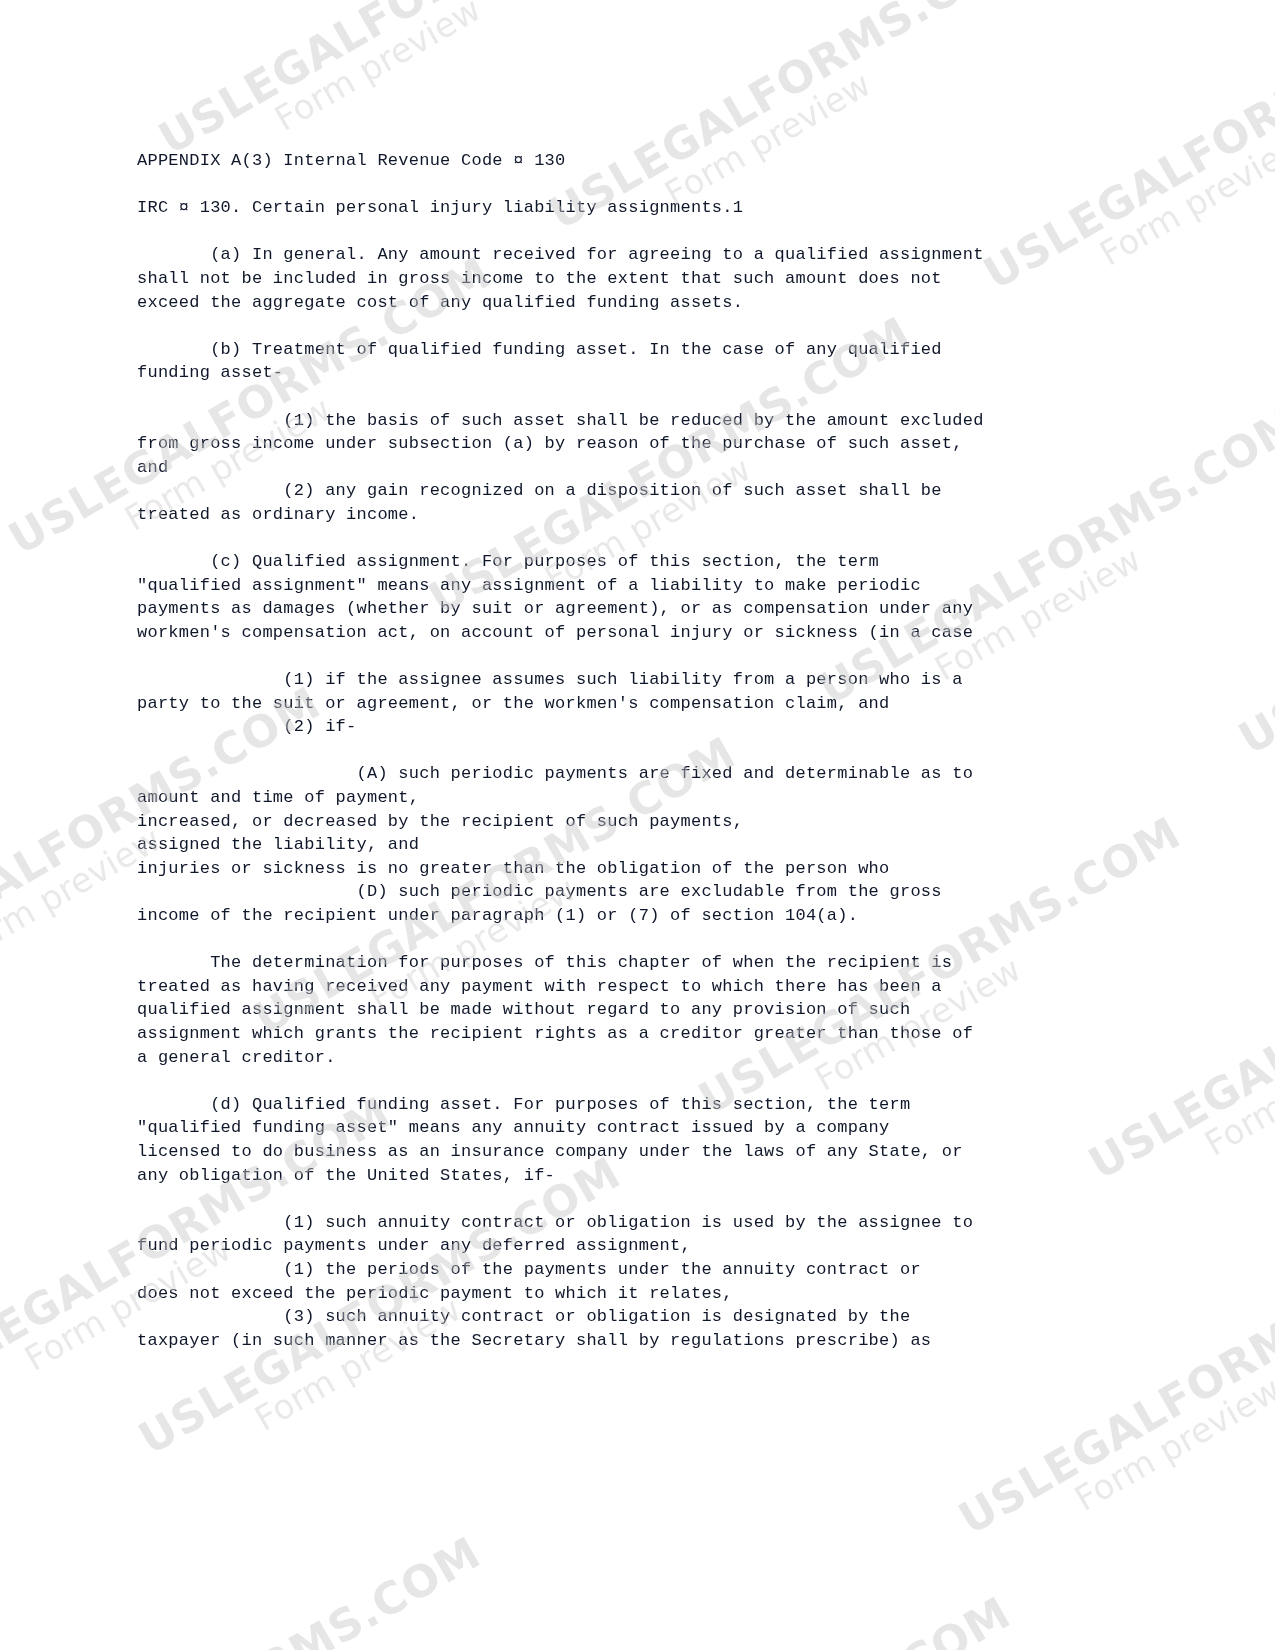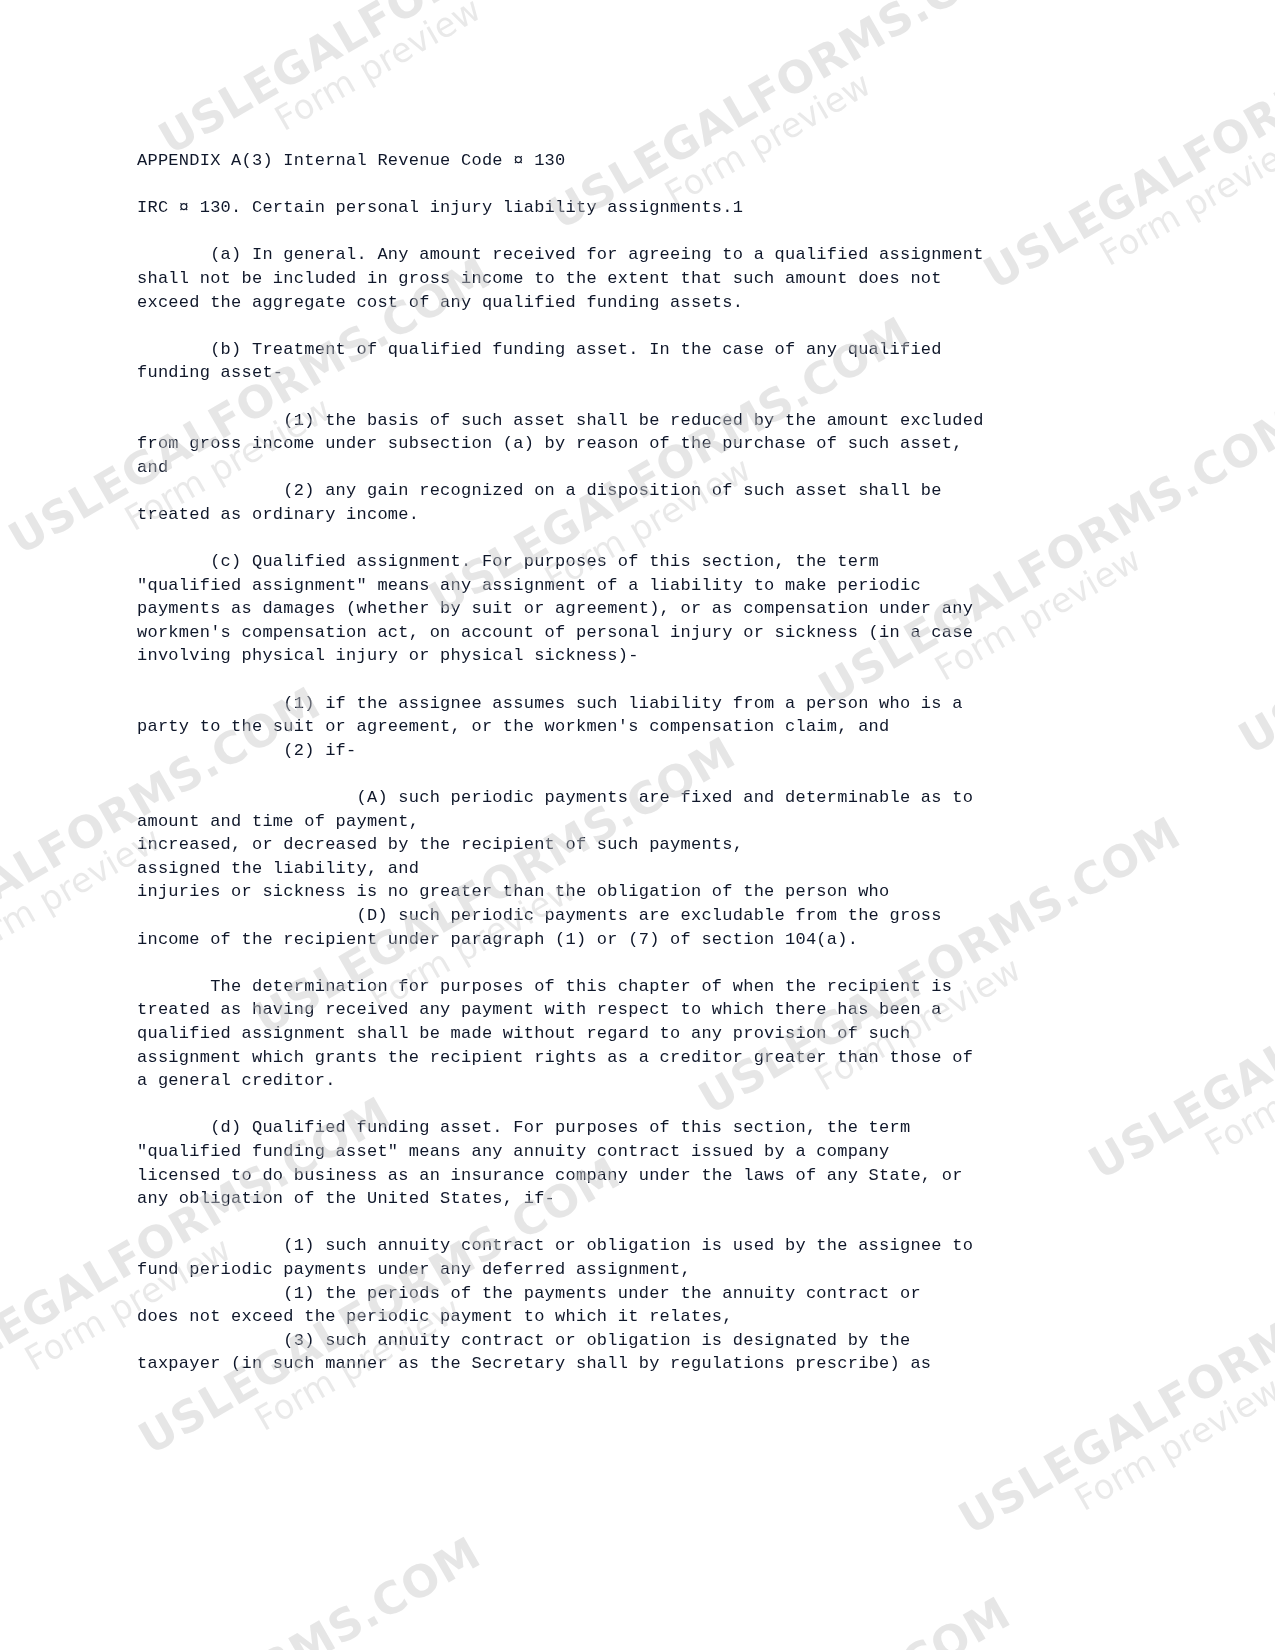--- a/index.html
+++ b/index.html
@@ -33,21 +33,20 @@
     <span class="line">              (1) the basis of such asset shall be reduced by the amount excluded</span>
     <span class="line">from gross income under subsection (a) by reason of the purchase of such asset,</span>
     <span class="line">and</span>
     <span class="line">              (2) any gain recognized on a disposition of such asset shall be</span>
     <span class="line">treated as ordinary income.</span>
     <span class="line"></span>
     <span class="line">       (c) Qualified assignment. For purposes of this section, the term</span>
     <span class="line">"qualified assignment" means any assignment of a liability to make periodic</span>
     <span class="line">payments as damages (whether by suit or agreement), or as compensation under any</span>
     <span class="line">workmen's compensation act, on account of personal injury or sickness (in a case</span>
-    <span class="line">involving physical injury or physical sickness)-</span>
     <span class="line"></span>
     <span class="line">              (1) if the assignee assumes such liability from a person who is a</span>
     <span class="line">party to the suit or agreement, or the workmen's compensation claim, and</span>
     <span class="line">              (2) if-</span>
     <span class="line"></span>
     <span class="line">                     (A) such periodic payments are fixed and determinable as to</span>
     <span class="line">amount and time of payment,</span>
     <span class="line">increased, or decreased by the recipient of such payments,</span>
     <span class="line">assigned the liability, and</span>
     <span class="line">injuries or sickness is no greater than the obligation of the person who</span>

